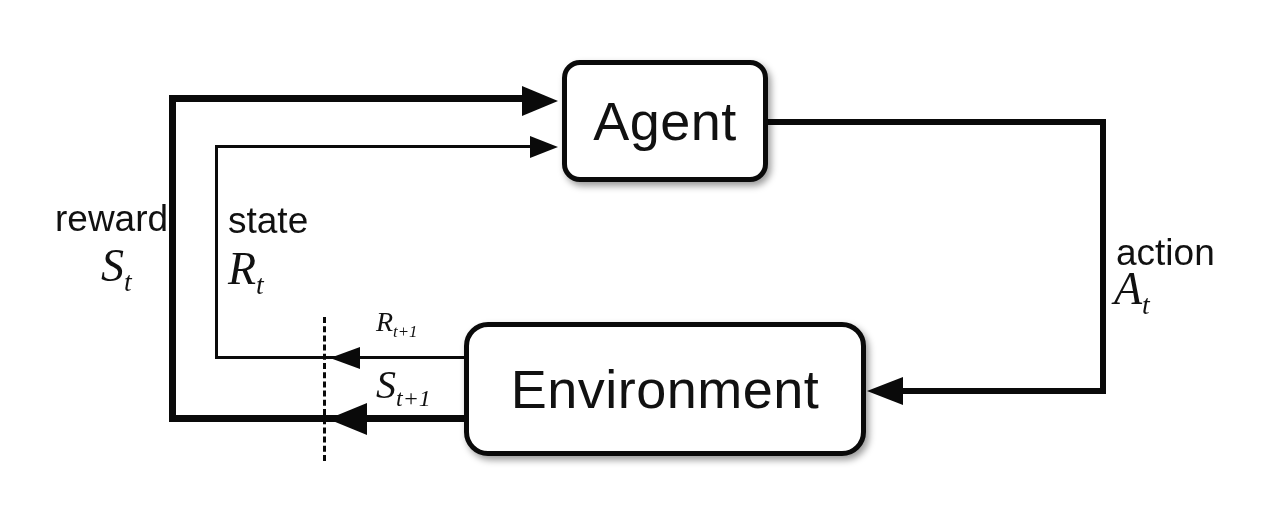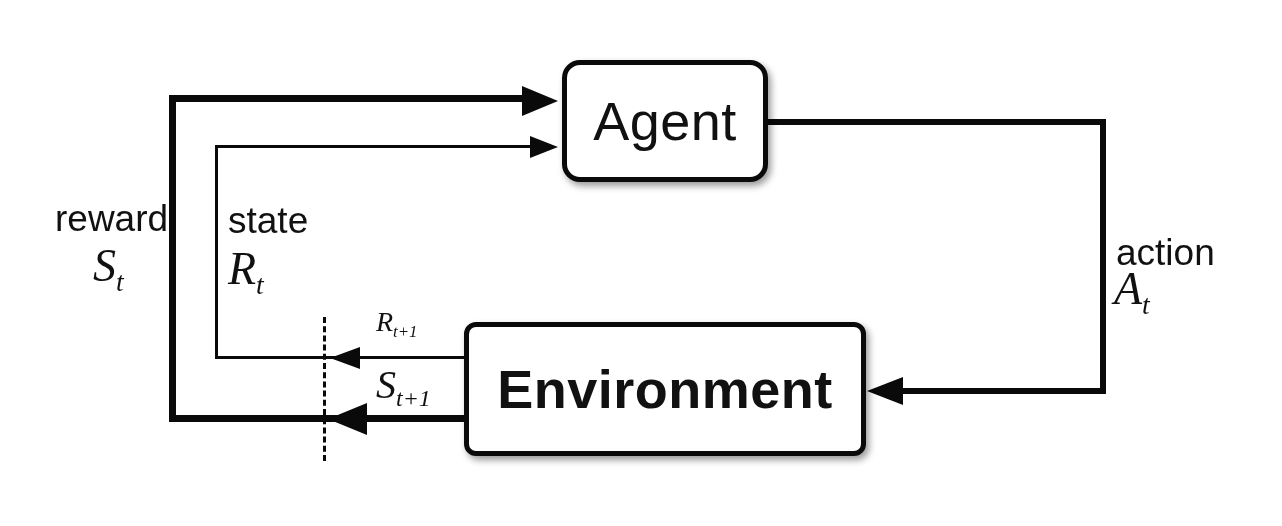--- a/index.html
+++ b/index.html
@@ -18,21 +18,21 @@
     border: 5px solid var(--line, #0a0a0a);
     display: flex;
     align-items: center;
     justify-content: center;
     font-size: 54px;
     letter-spacing: 0.5px;
     box-shadow: 3px 4px 7px rgba(0,0,0,0.40);
     z-index: 3;
   }
   .node-agent   { left: 562px; top: 60px;  width: 196px; height: 112px; border-radius: 18px; }
-  .node-env     { left: 464px; top: 322px; width: 392px; height: 124px; border-radius: 12px; font-weight: bold; }
+  .node-env     { left: 464px; top: 322px; width: 392px; height: 124px; border-radius: 24px; }
 
   .ln { position: absolute; background: var(--line, #0a0a0a); z-index: 1; }
 
   
   .st-v  { left: 169px; top: 95px;  width: 7px;   height: 327px; }
   .st-ht { left: 169px; top: 95px;  width: 353px; height: 7px; }
   .st-hb { left: 169px; top: 415px; width: 297px; height: 7px; }
   
   .rw-v  { left: 215px; top: 145px; width: 3px;   height: 214px; }
   .rw-ht { left: 215px; top: 145px; width: 315px; height: 3px; }
@@ -74,21 +74,21 @@
     line-height: 1.0;
     white-space: nowrap;
     z-index: 3;
   }
   .sym sub {
     font-size: 0.60em;
     line-height: 0;
     vertical-align: -0.35em;
   }
   .lbl-state  { left: 55px;   top: 200px; width: 105px; text-align: center; }
-  .sym-state  { left: 93px;   top: 243px; }
+  .sym-state  { left: 101px;   top: 243px; }
   .lbl-reward { left: 228px;  top: 202px; }
   .sym-reward { left: 228px;  top: 246px; }
   .lbl-action { left: 1116px; top: 234px; }
   .sym-action { left: 1114px; top: 266px; }
   .sym-next-r { left: 376px;  top: 308px; font-size: 28px; }
   .sym-next-s { left: 376px;  top: 365px; font-size: 40px; }
 </style>
 </head>
 <body>
 

